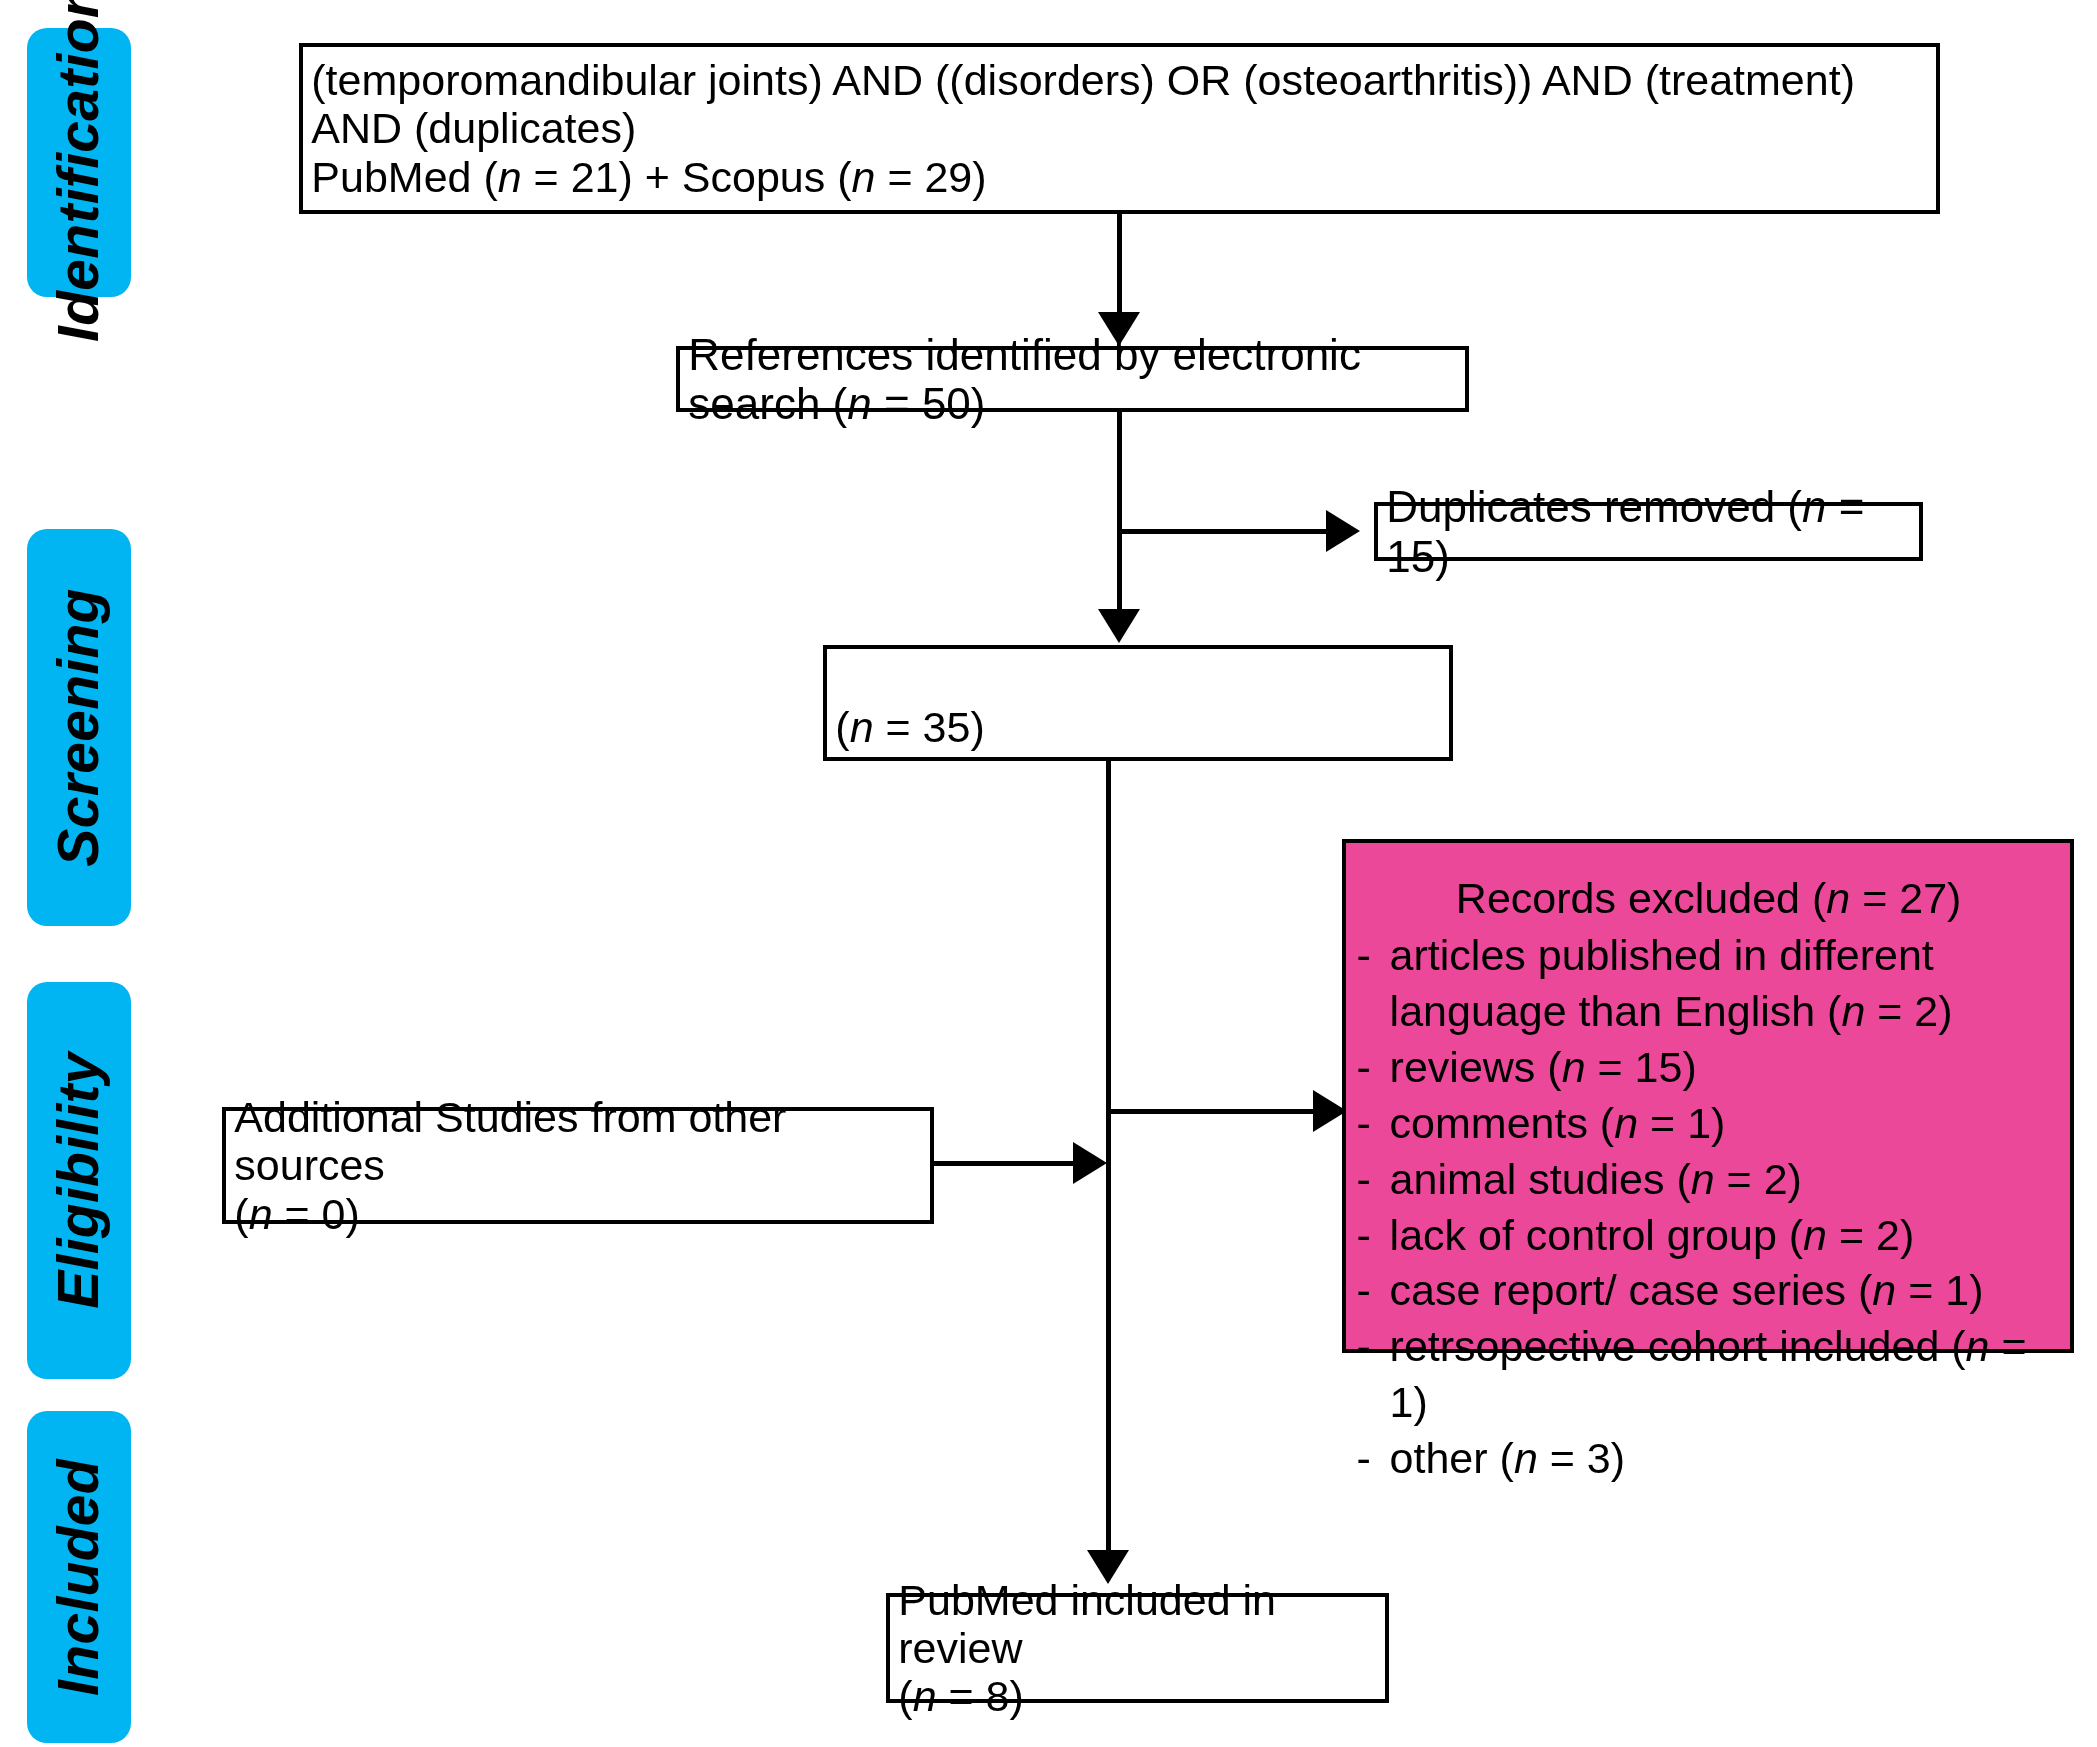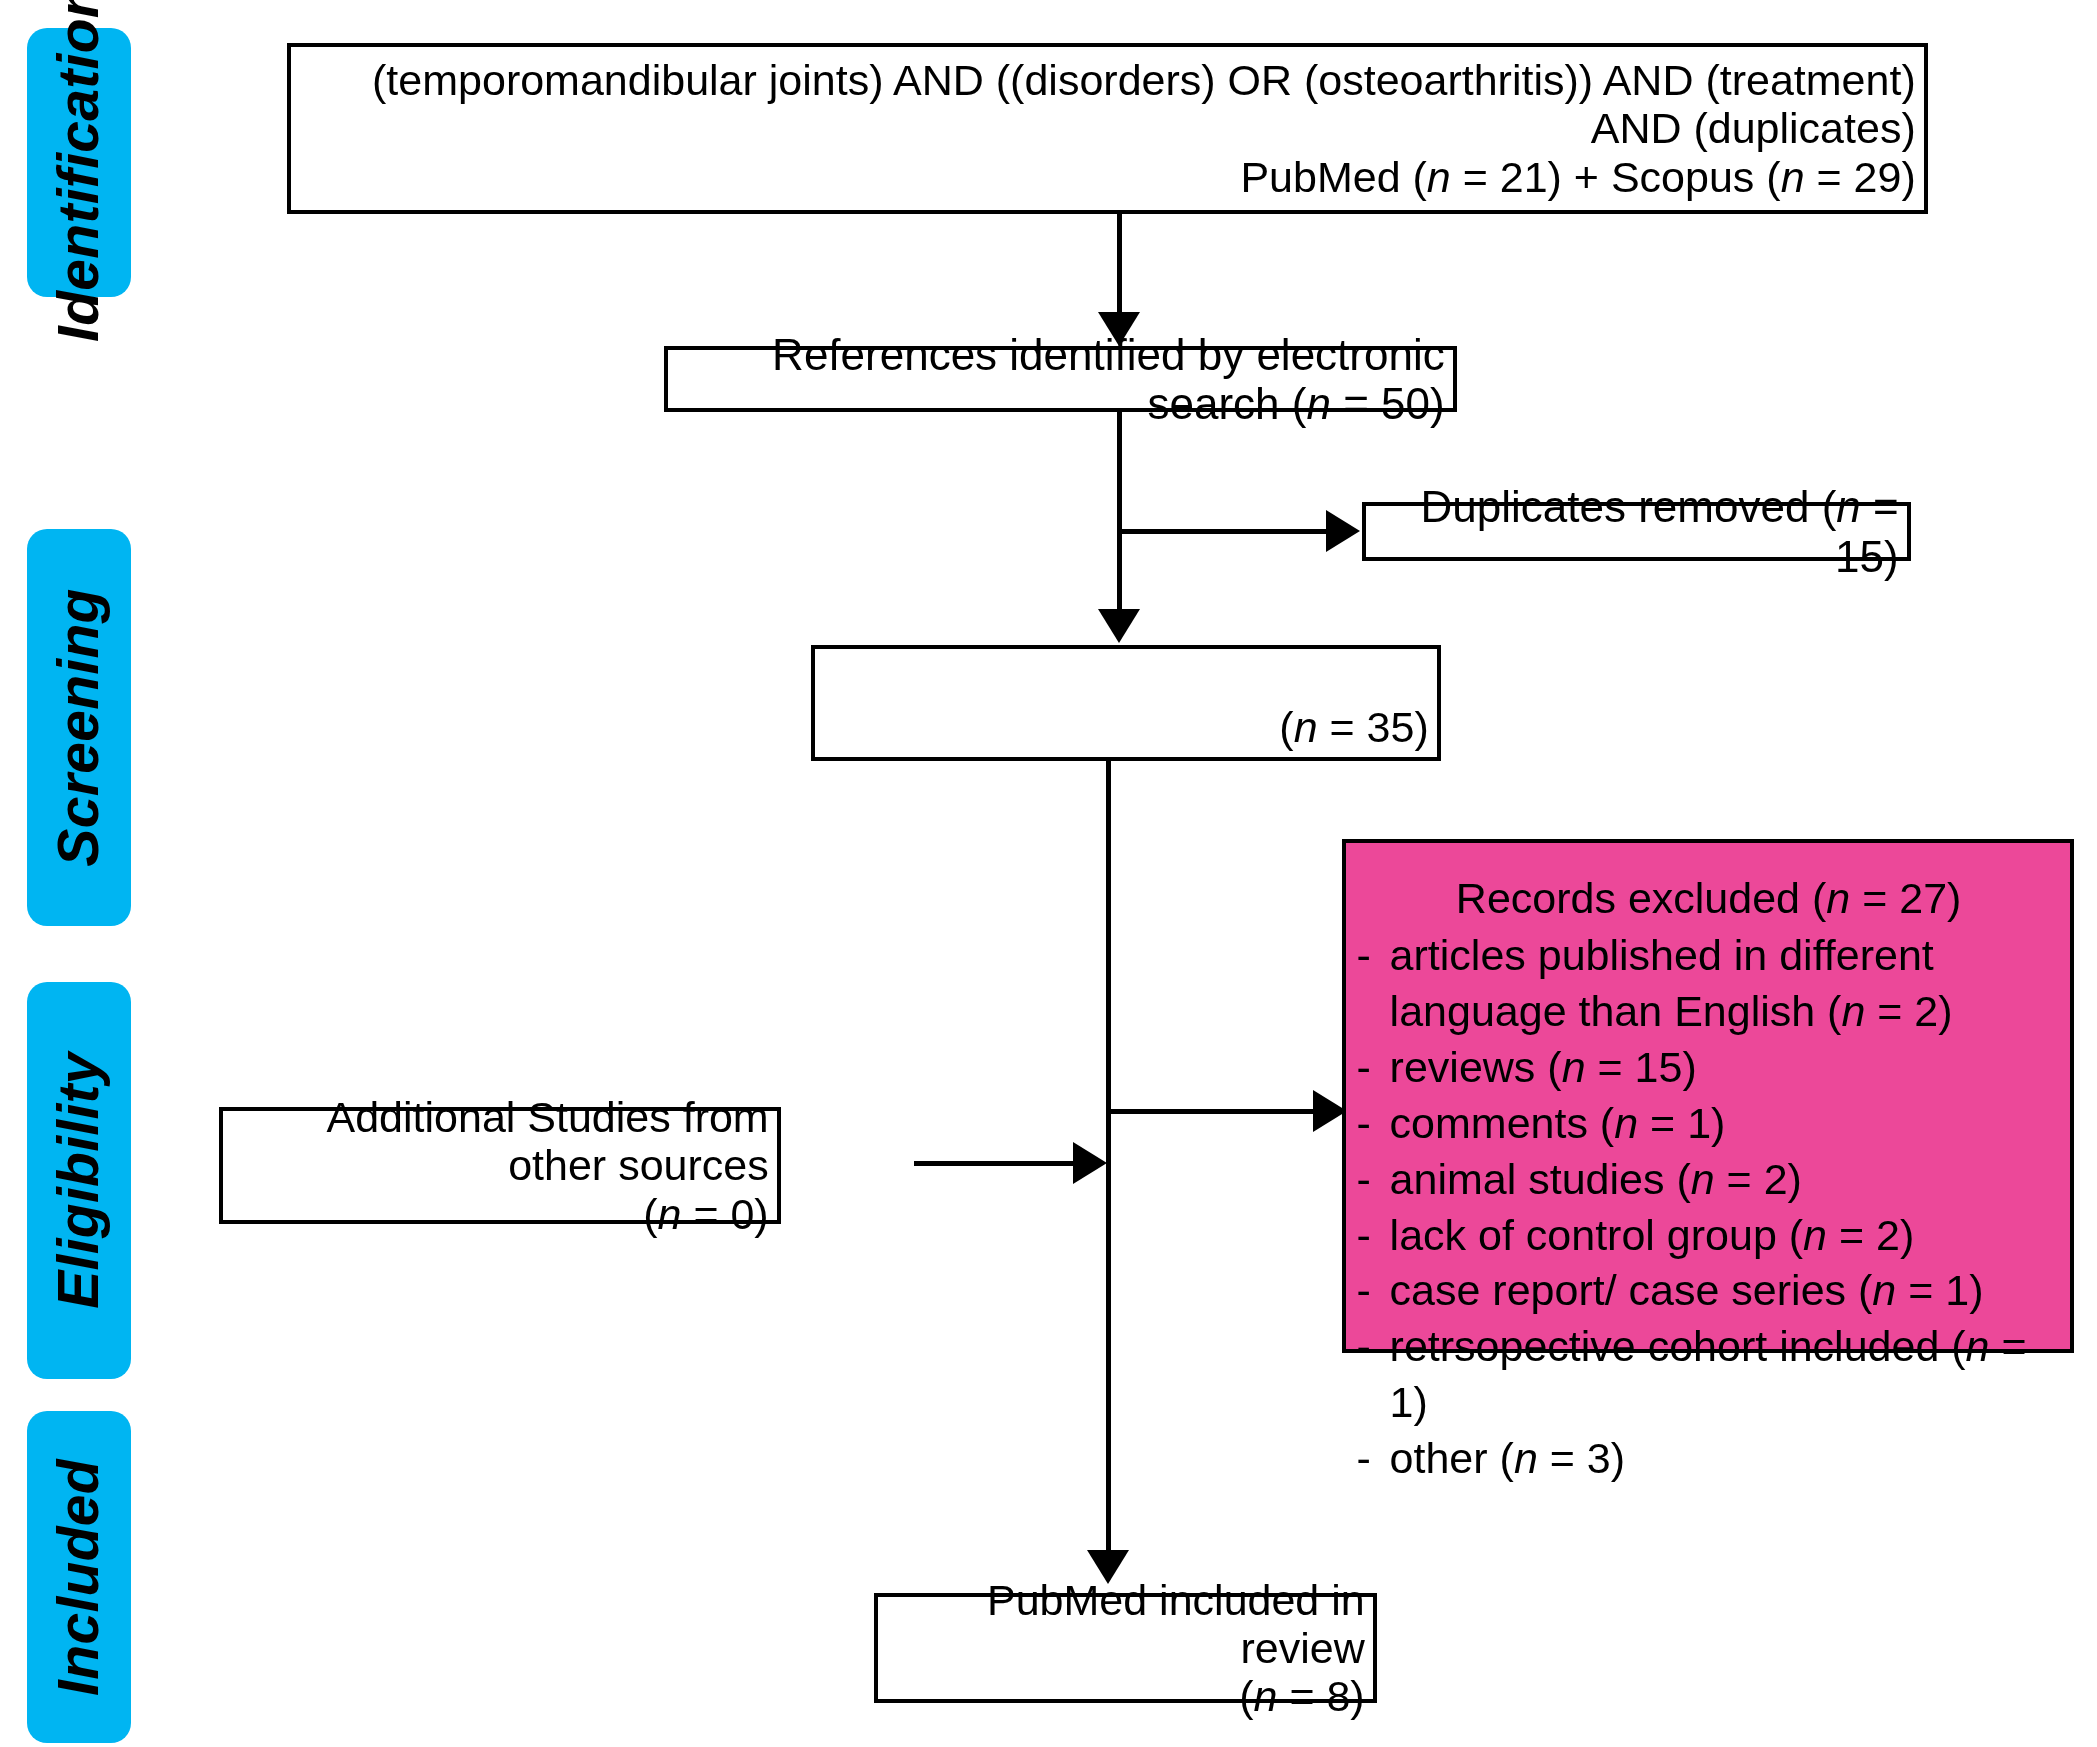--- a/index.html
+++ b/index.html
@@ -52,34 +52,35 @@
     box-sizing: border-box;
     background: #ffffff;
     border: 4.1px solid #000000;
     display: flex;
     align-items: center;
     justify-content: center;
     color: #000000;
     font-family: "Liberation Sans", sans-serif;
     font-size: 43px;
     line-height: 1.12;
-    text-align: right;
+    text-align: left;
+    margin-left: 12px;
   }
   .flow-box .box-text {
     display: block;
     width: 100%;
     padding: 0 8.3px;
     white-space: pre-line;
   }
 
   #box-query        { left: 287px;  top: 43px;   width: 1641px; height: 171px; }
   #box-references   { left: 664px; top: 346px;  width: 793px; height: 66px; font-size: 44px; }
   #box-duplicates   { left: 1362px; top: 502px;  width: 549px;  height: 59px; font-size: 44px; }
   #box-after-dupes  { left: 811px; top: 645px; width: 630px; height: 116px; }
-  #box-additional   { left: 219px;  top: 1107px; width: 562px; height: 117px; padding-left: 39px; }
+  #box-additional   { left: 210px;  top: 1107px; width: 712px; height: 117px; }
   #box-included     { left: 874px; top: 1593px; width: 503px;  height: 110px; }
 
   
   #box-excluded {
     position: absolute;
     box-sizing: border-box;
     left: 1342px;
     top: 839px;
     width: 732px;
     height: 514px;

